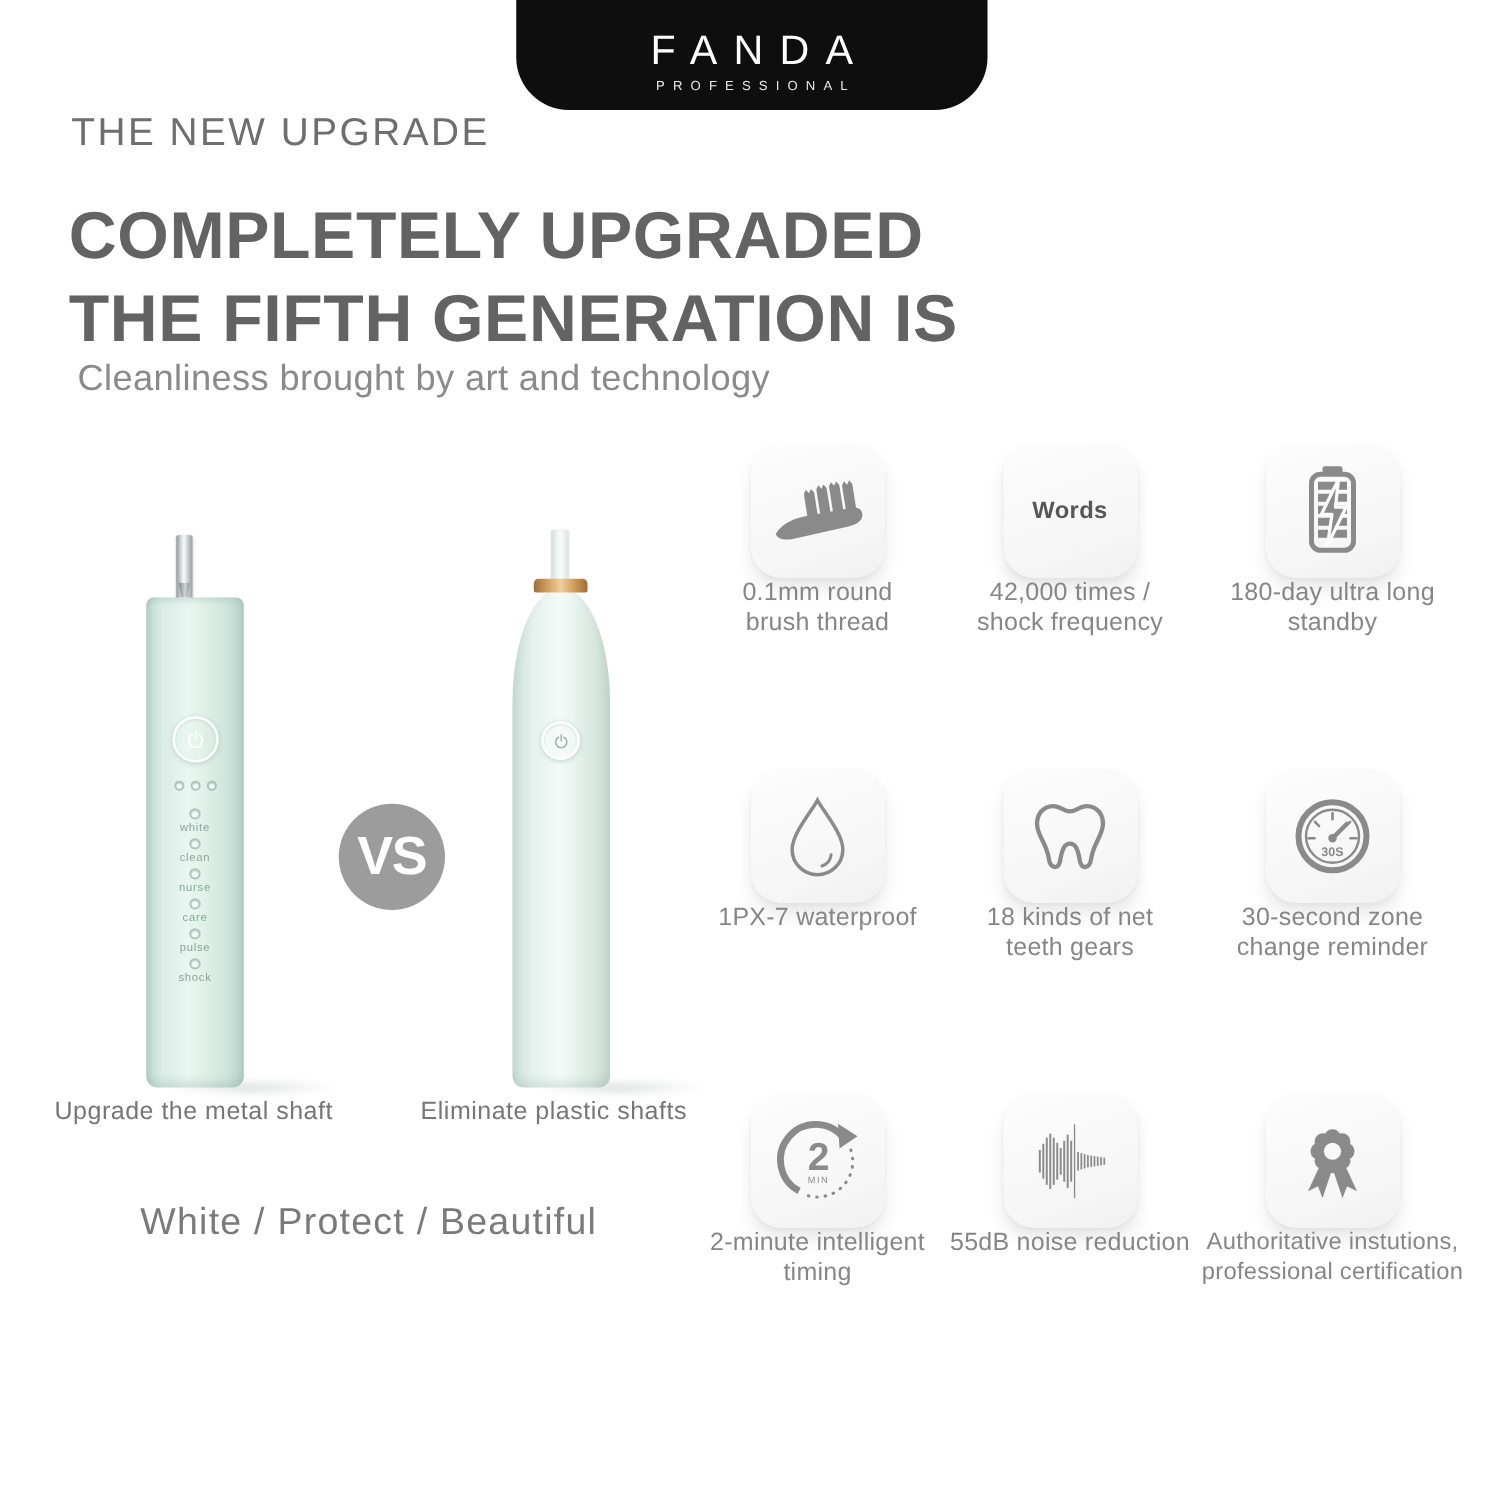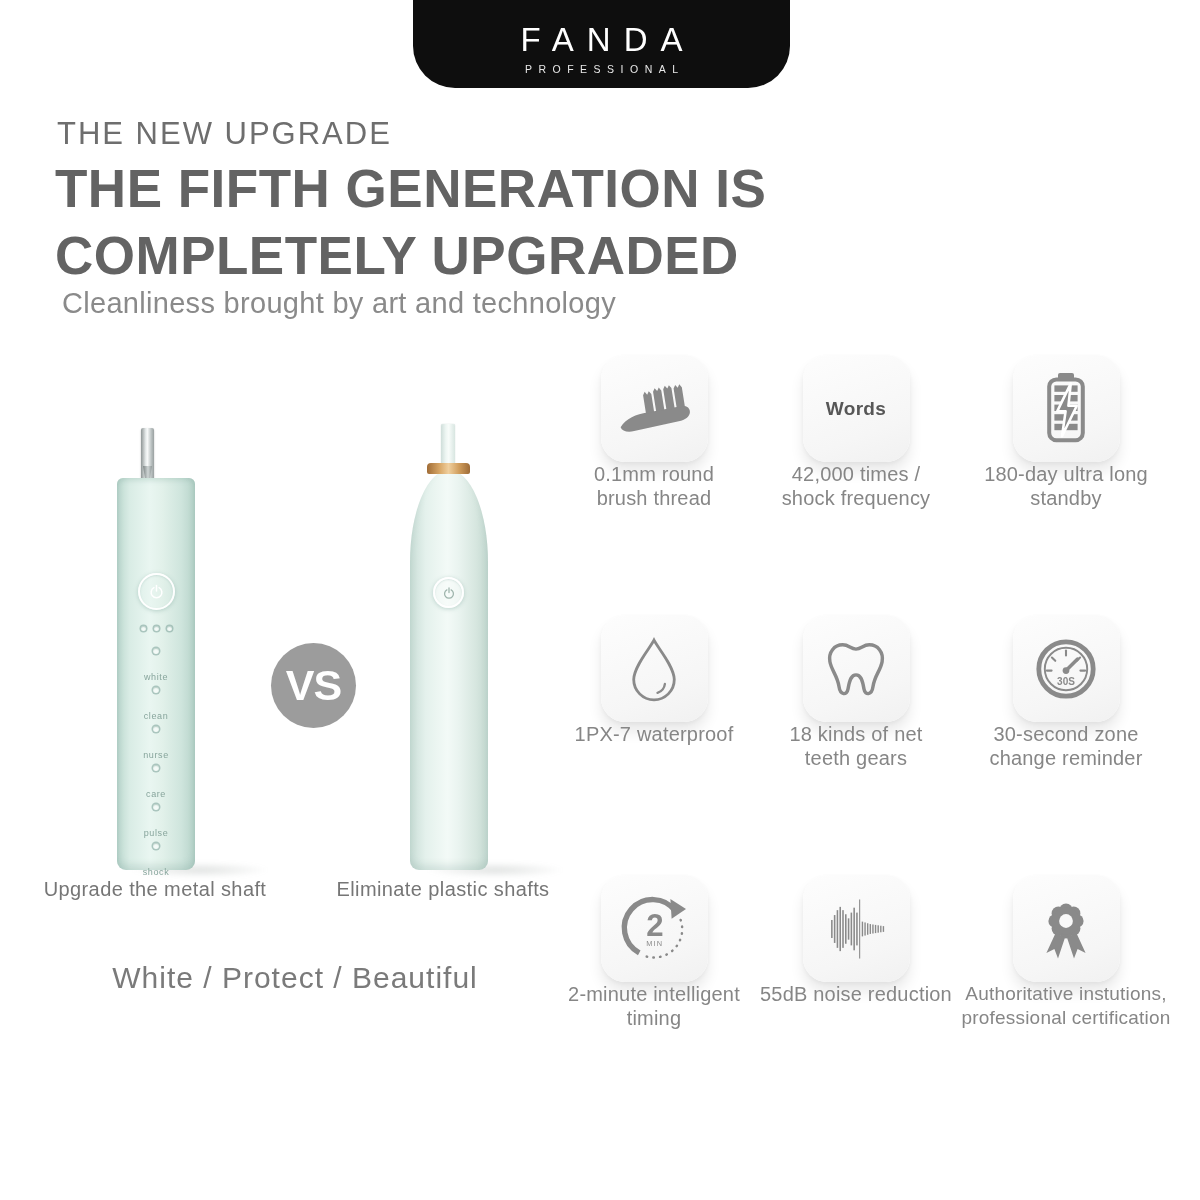--- a/index.html
+++ b/index.html
@@ -17,21 +17,21 @@
   .logo-name {
     color: #ffffff; font-size: 33px; font-weight: 300;
     letter-spacing: 13px; text-indent: 13px;
   }
   .logo-tagline {
     color: #e9e9e9; font-size: 10.5px; font-weight: 300;
     letter-spacing: 6.5px; text-indent: 6.5px; margin-top: 4px;
   }
 
   
-  .eyebrow  { left: 57px;  top: 88px;  font-size: 31px; color: #6e6e6e; letter-spacing: 2px; margin-top: 28px; }
+  .eyebrow  { left: 57px;  top: 88px;  font-size: 31px; color: #6e6e6e; letter-spacing: 2px; }
   .title    { left: 55px;  top: 155px; font-size: 53px; font-weight: 700; color: #636363; line-height: 67px; letter-spacing: 0.5px; }
   .subtitle { left: 62px;  top: 287px; font-size: 29px; color: #8a8a8a; letter-spacing: 0.3px; }
 
   
   .brush-shadow {
     height: 16px; border-radius: 50%;
     background: radial-gradient(ellipse at center, rgba(120,130,125,0.22), rgba(0,0,0,0) 70%);
     filter: blur(2px);
   }
   .metal-shaft {
@@ -73,21 +73,21 @@
   .power-btn-left  { left: 138px; top: 573px; width: 37px; height: 37px; }
   .power-btn-right { left: 433px; top: 577px; width: 31px; height: 31px; background: rgba(255,255,255,0.35); }
 
   .dots-row { left: 117px; top: 626px; width: 78px; display: flex; justify-content: center; gap: 8px; }
   .dots-row .dot { width: 5px; height: 5px; }
   .dot {
     border-radius: 50%; background: #f4fbf8;
     box-shadow: 0 0 0 1.5px rgba(150,182,173,0.75), inset 0 1px 1px rgba(130,165,155,0.5);
   }
   .mode-list { left: 117px; top: 648px; width: 78px; display: flex; flex-direction: column; gap: 5px; }
-  .mode-item { display: flex; flex-direction: column; align-items: center; gap: 18px; }
+  .mode-item { display: flex; flex-direction: column; align-items: center; gap: 3px; }
   .mode-item .dot { width: 6px; height: 6px; }
   .mode-label { font-size: 9px; color: #87a59c; letter-spacing: 0.6px; }
 
   .vs-circle {
     left: 271px; top: 643px; width: 85px; height: 85px; border-radius: 50%;
     background: #9c9c9c; color: #ffffff;
     display: flex; align-items: center; justify-content: center;
     font-size: 43px; font-weight: 700; letter-spacing: -1px;
   }
 
@@ -110,22 +110,22 @@
 </head>
 <body>
 
 <div class="abs logo-block">
   <div class="logo-name">FANDA</div>
   <div class="logo-tagline">PROFESSIONAL</div>
 </div>
 
 <div class="abs eyebrow">THE NEW UPGRADE</div>
 <div class="abs title">
+  <div>COMPLETELY UPGRADED</div>
   <div>THE FIFTH GENERATION IS</div>
-  <div>COMPLETELY UPGRADED</div>
 </div>
 <div class="abs subtitle">Cleanliness brought by art and technology</div>
 
 <div class="abs brush-shadow" style="left:130px; top:862px; width:140px;"></div>
 <div class="abs metal-shaft"></div>
 <div class="abs metal-shaft-notch"></div>
 <div class="abs brush-left-body"></div>
 <div class="abs power-btn power-btn-left">
   <svg width="17" height="17" viewBox="0 0 24 24">
     <path d="M8.4 6.6 A7.6 7.6 0 1 0 15.6 6.6" fill="none" stroke="#ffffff" stroke-width="2.1" stroke-linecap="round"></path>

